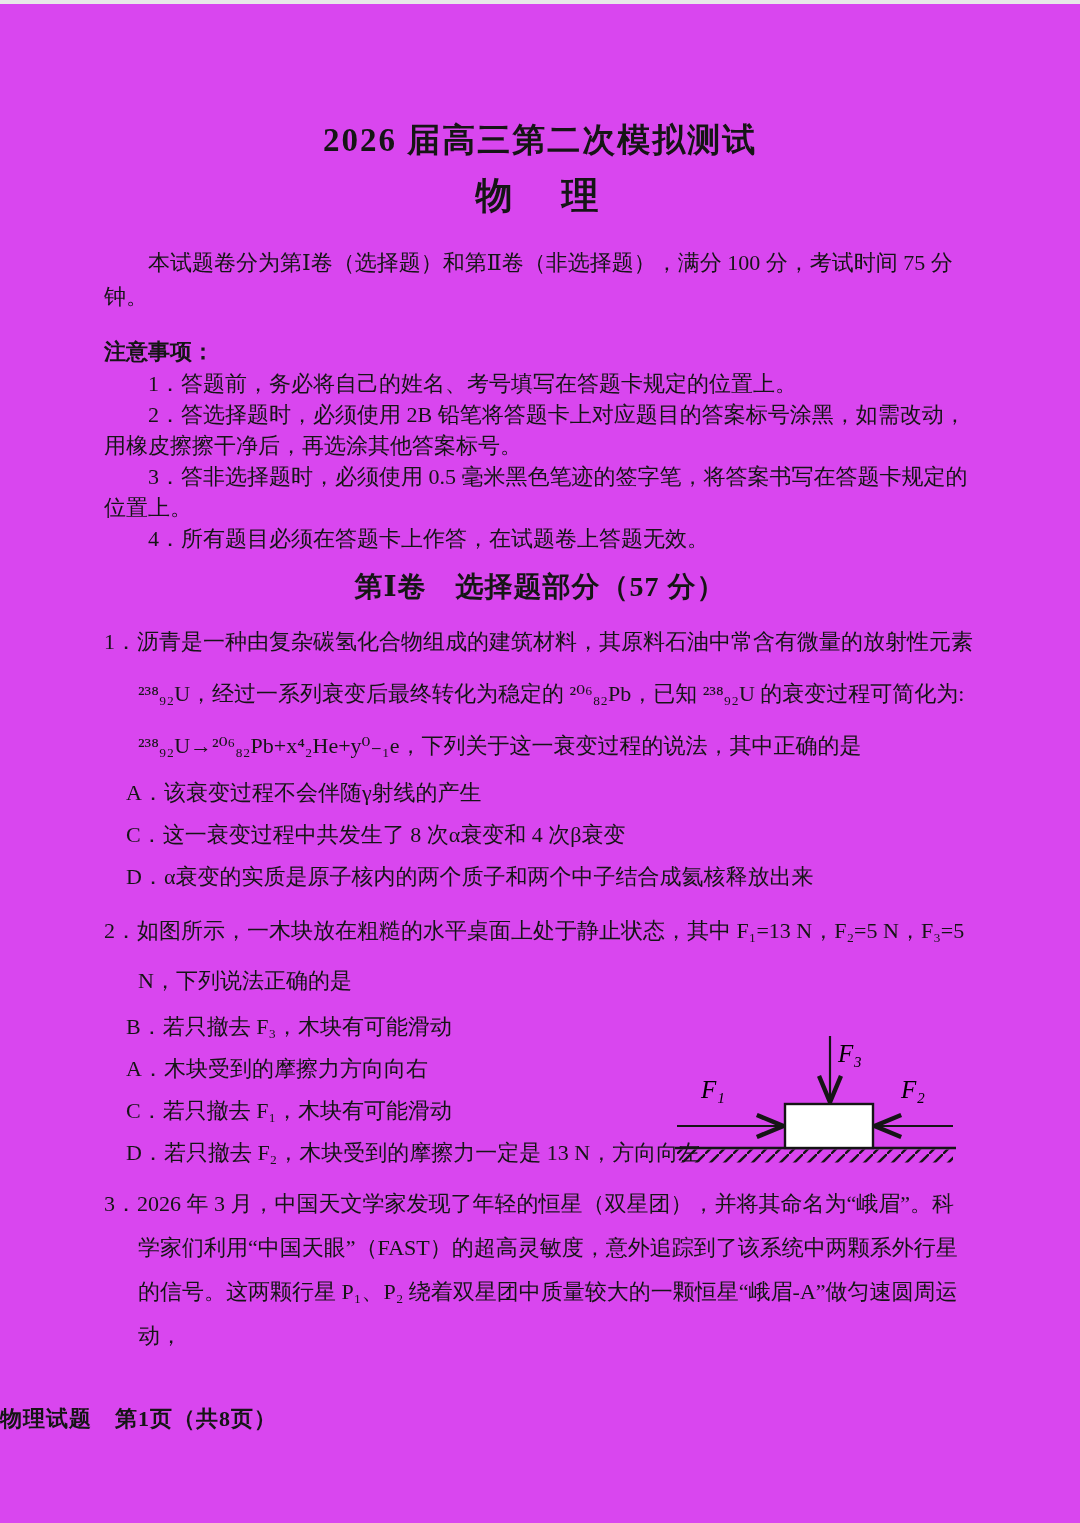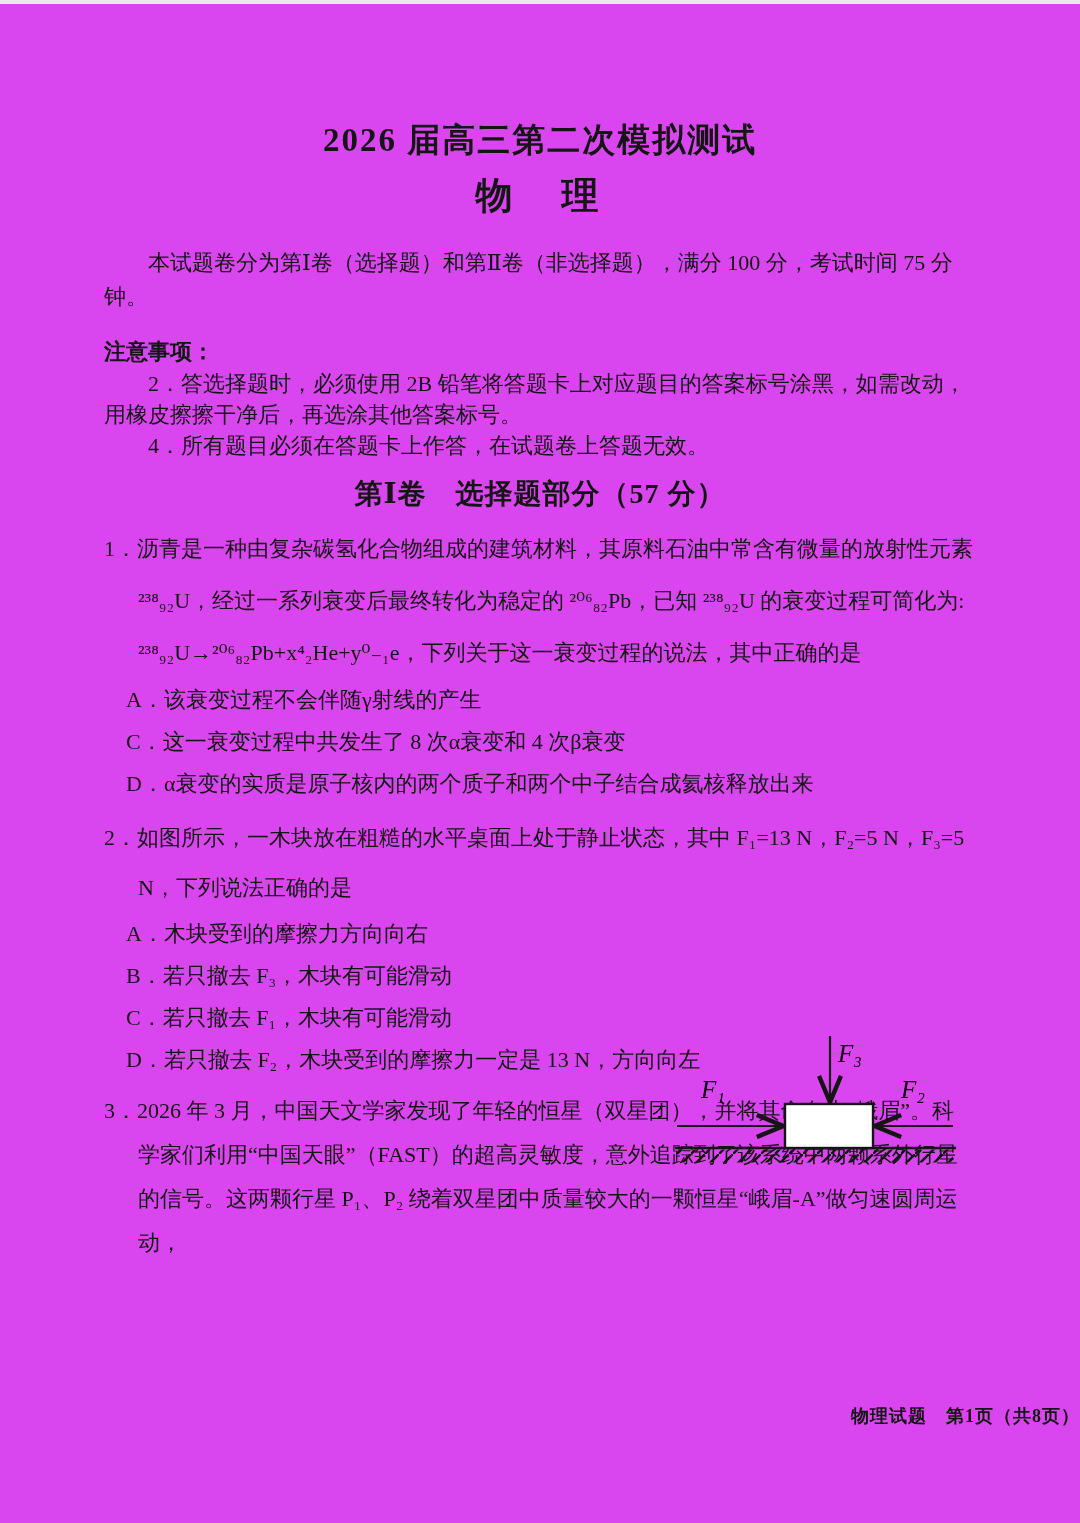--- a/index.html
+++ b/index.html
@@ -68,22 +68,22 @@
   }
   .q1 .q-stem { line-height: 52px; }
   .q2 .q-stem { line-height: 50px; }
   .q3 .q-stem { line-height: 44px; }
   .options { padding-left: 22px; }
   .option { line-height: 42px; text-indent: 0; }
   .footer {
     position: absolute;
     left: 0; right: 0;
     top: 1400px;
-    text-align: right;
-    font-size: 18px;
+    text-align: left;
+    font-size: 22px;
     font-weight: bold;
     letter-spacing: 1px;
   }
   .figure {
     position: absolute;
     left: 663px;
     top: 1024px;
     width: 305px;
     height: 160px;
   }
@@ -98,40 +98,42 @@
 <body>
 
 <div class="page">
 
   <div class="exam-title">2026 届高三第二次模拟测试</div>
   <div class="subject-title">物　理</div>
 
   <p class="intro">本试题卷分为第Ⅰ卷（选择题）和第Ⅱ卷（非选择题），满分 100 分，考试时间 75 分钟。</p>
 
   <div class="notice-head">注意事项：</div>
+  <div class="notice-item">1．答题前，务必将自己的姓名、考号填写在答题卡规定的位置上。</div>
   <div class="notice-item">2．答选择题时，必须使用 2B 铅笔将答题卡上对应题目的答案标号涂黑，如需改动，用橡皮擦擦干净后，再选涂其他答案标号。</div>
+  <div class="notice-item">3．答非选择题时，必须使用 0.5 毫米黑色笔迹的签字笔，将答案书写在答题卡规定的位置上。</div>
   <div class="notice-item">4．所有题目必须在答题卡上作答，在试题卷上答题无效。</div>
 
   <div class="section-title">第Ⅰ卷　选择题部分（57 分）</div>
 
 
   <div class="question q1">
     <p class="q-stem"><span>1．</span><span>沥青是一种由复杂碳氢化合物组成的建筑材料，其原料石油中常含有微量的放射性元素 ²³⁸₉₂U，经过一系列衰变后最终转化为稳定的 ²⁰⁶₈₂Pb，已知 ²³⁸₉₂U 的衰变过程可简化为: ²³⁸₉₂U→²⁰⁶₈₂Pb+x⁴₂He+y⁰₋₁e，下列关于这一衰变过程的说法，其中正确的是</span></p>
     <div class="options">
       <div class="option">A．该衰变过程不会伴随γ射线的产生</div>
       <div class="option">C．这一衰变过程中共发生了 8 次α衰变和 4 次β衰变</div>
       <div class="option">D．α衰变的实质是原子核内的两个质子和两个中子结合成氦核释放出来</div>
     </div>
   </div>
 
   <div class="question q2">
     <p class="q-stem"><span>2．</span><span>如图所示，一木块放在粗糙的水平桌面上处于静止状态，其中 F₁=13 N，F₂=5 N，F₃=5 N，下列说法正确的是</span></p>
     <div class="options">
+      <div class="option">B．若只撤去 F₃，木块有可能滑动</div>
       <div class="option">A．木块受到的摩擦力方向向右</div>
-      <div class="option">B．若只撤去 F₃，木块有可能滑动</div>
       <div class="option">C．若只撤去 F₁，木块有可能滑动</div>
       <div class="option">D．若只撤去 F₂，木块受到的摩擦力一定是 13 N，方向向左</div>
     </div>
   </div>
 
   <div class="question q3">
     <p class="q-stem"><span>3．</span><span>2026 年 3 月，中国天文学家发现了年轻的恒星（双星团），并将其命名为“峨眉”。科学家们利用“中国天眼”（FAST）的超高灵敏度，意外追踪到了该系统中两颗系外行星的信号。这两颗行星 P₁、P₂ 绕着双星团中质量较大的一颗恒星“峨眉-A”做匀速圆周运动，</span></p>
   </div>
 
   <div class="figure">

